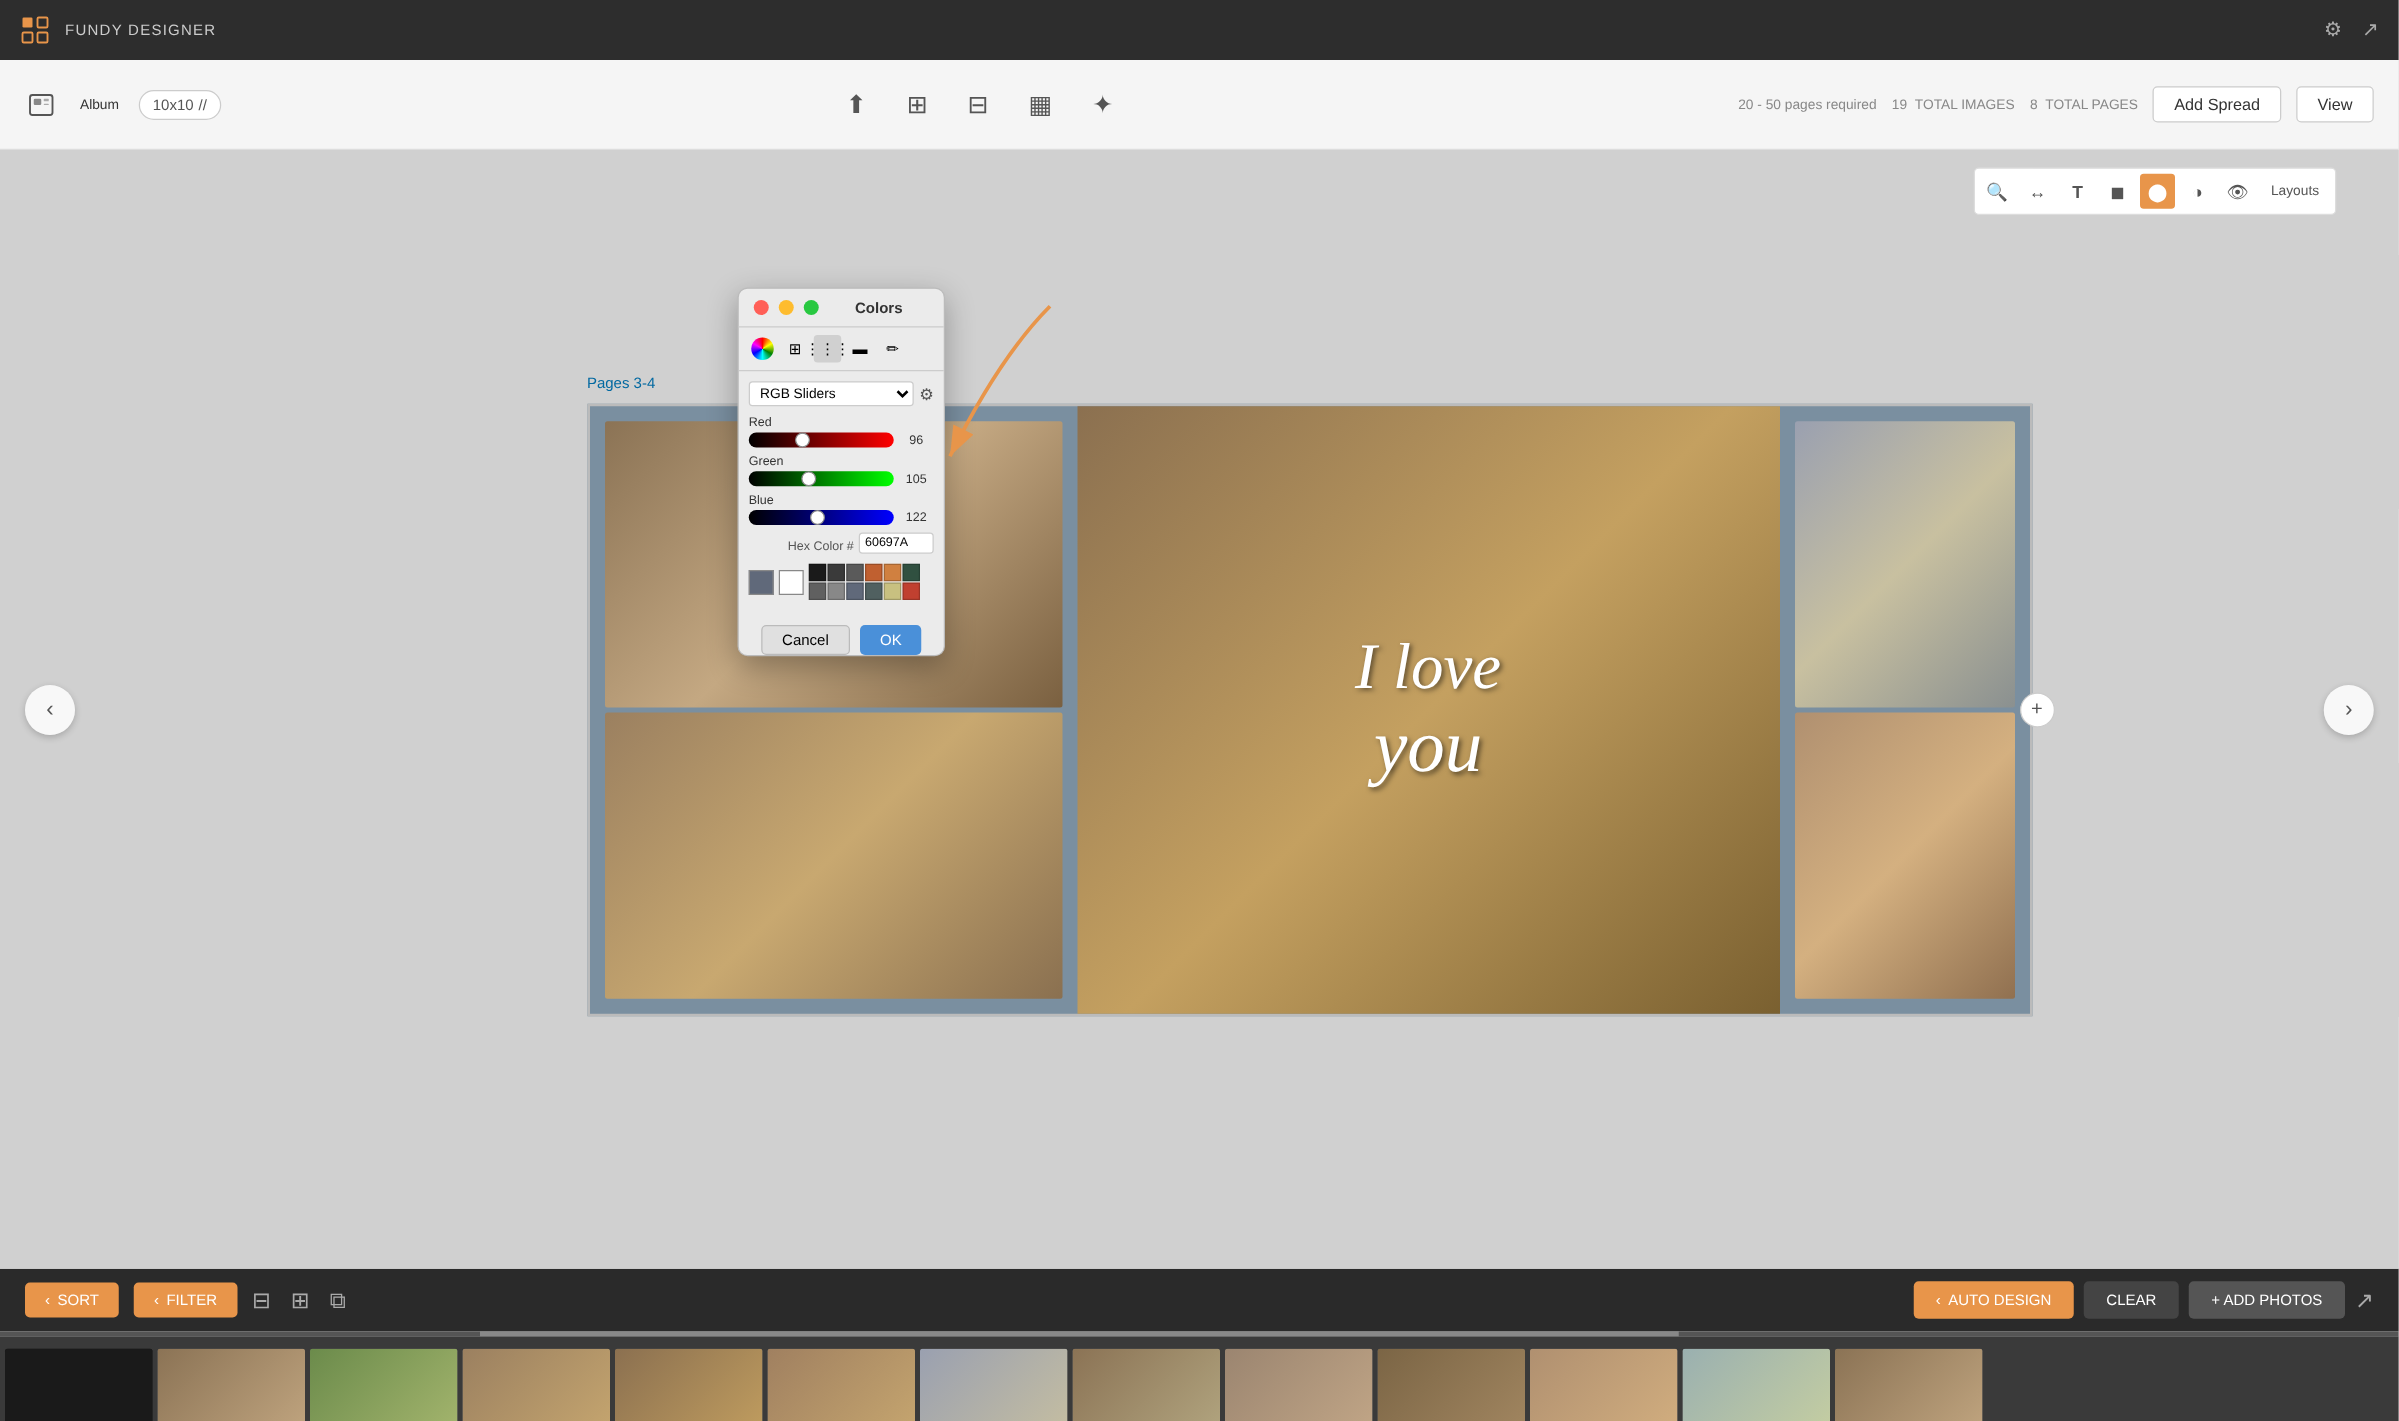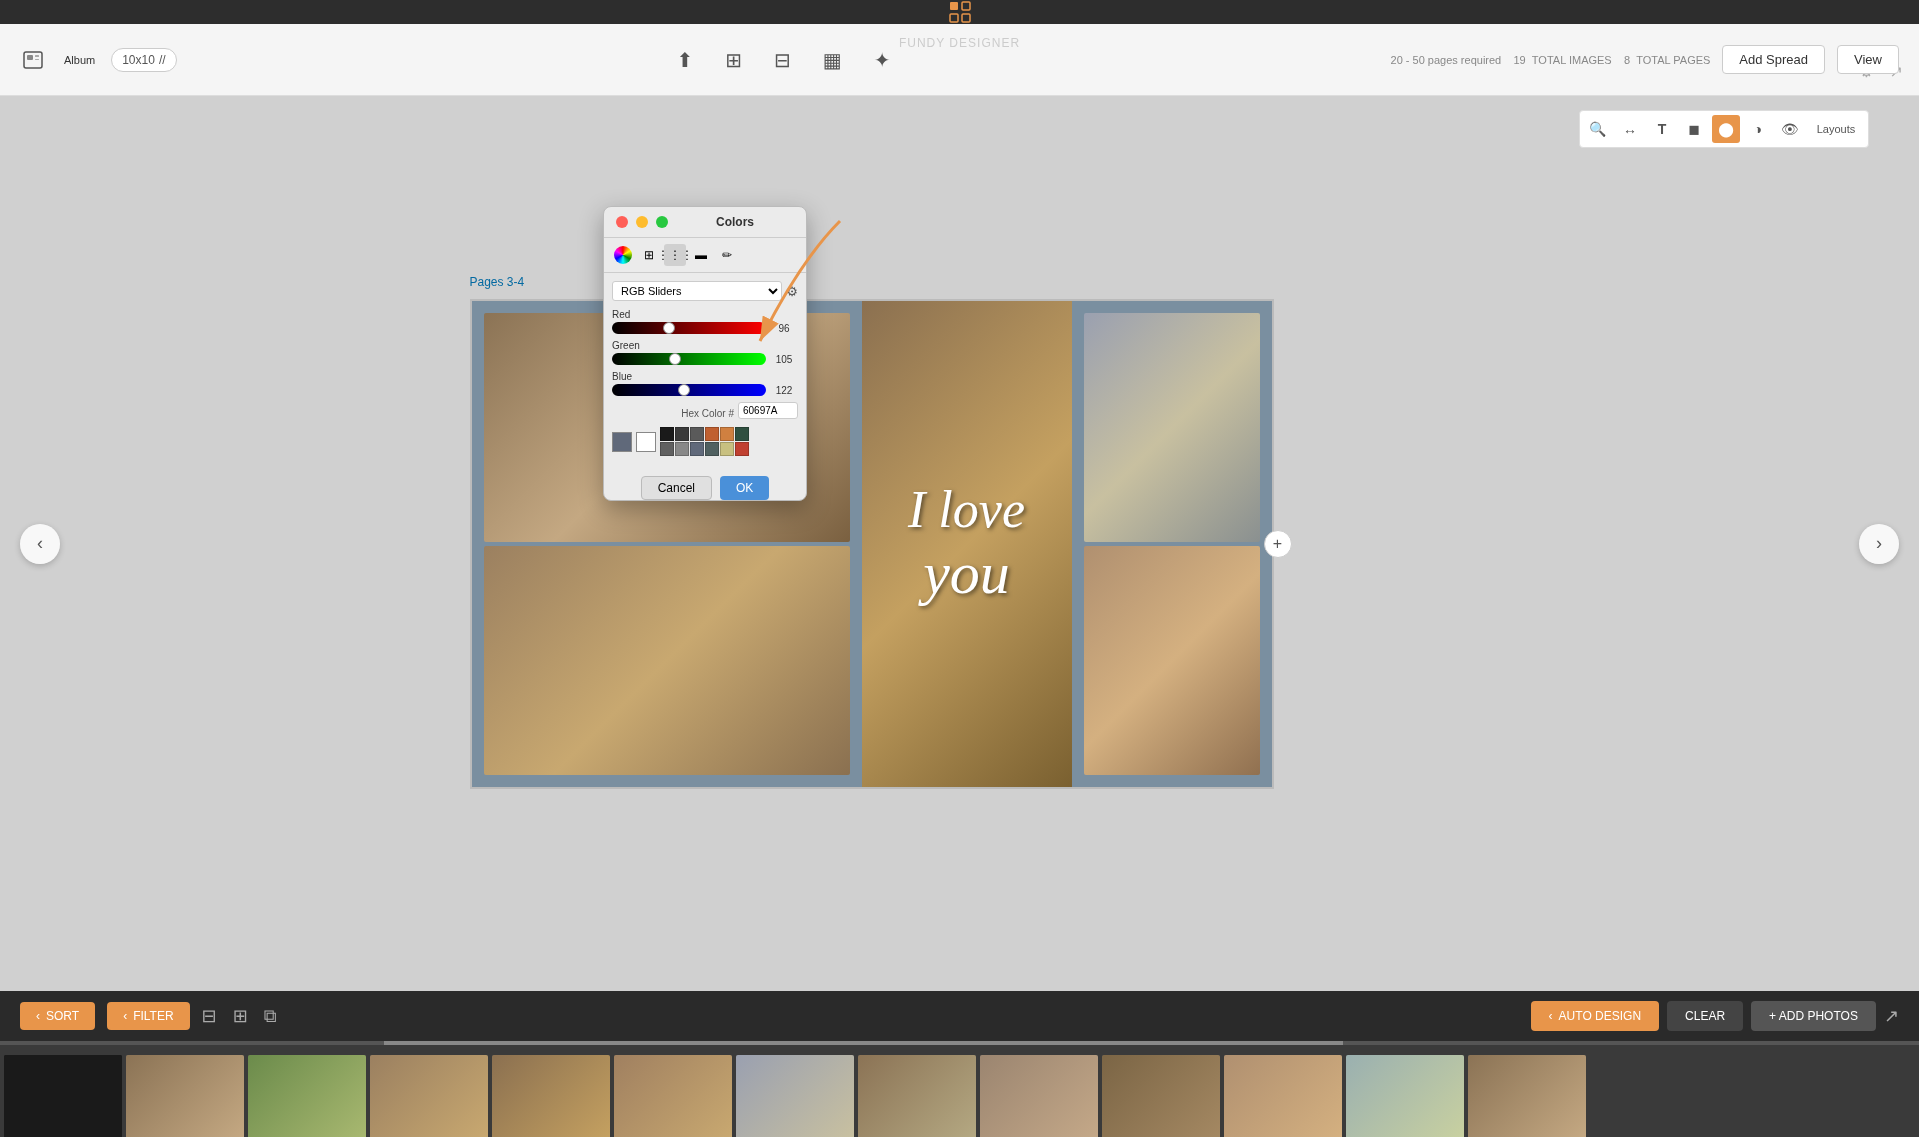--- a/index.html
+++ b/index.html
@@ -1,26 +1,25 @@
 <!DOCTYPE html>
 <html><head>
   <meta charset="utf-8">
   <style>
     * { box-sizing: border-box; margin: 0; padding: 0; }
     body { font-family: -apple-system, BlinkMacSystemFont, 'Segoe UI', sans-serif; background: #e8e8e8; overflow: hidden; width: 1919px; height: 1137px; }
 
     
     .top-bar {
-      height: 24px;
+      height: 48px;
       background: #2d2d2d;
       display: flex;
       align-items: center;
       padding: 0 16px;
       gap: 12px;
-      flex-direction: column;
     }
     .app-logo { width: 24px; height: 24px; }
     .app-title { color: #ccc; font-size: 12px; font-weight: 500; letter-spacing: 1px; }
     .top-bar-right { margin-left: auto; display: flex; gap: 16px; align-items: center; }
     .top-bar-icon { color: #aaa; font-size: 16px; cursor: pointer; }
 
     
     .toolbar {
       height: 72px;
       background: #f5f5f5;
@@ -108,21 +107,21 @@
       height: 490px;
     }
     .pages-label {
       position: absolute;
       top: -24px;
       left: 0;
       font-size: 12px;
       color: #0369a1;
     }
     .spread {
-      width: 804px;
+      width: 1156px;
       height: 490px;
       background: #7a8fa0;
       display: flex;
       position: relative;
       border: 2px solid #bbb;
     }
     .page-left {
       width: 390px;
       height: 100%;
       display: grid;
@@ -215,28 +214,27 @@
       font-size: 14px;
       color: #555;
     }
     .rt-icon.selected { background: #e8954a; color: white; }
 
     
     .color-picker-dialog {
       position: absolute;
       top: 110px;
       left: 590px;
-      width: 204px;
+      width: 166px;
       background: #ebebeb;
       border: 1px solid #bbb;
       border-radius: 8px;
       box-shadow: 0 8px 24px rgba(0,0,0,0.3);
       padding: 0;
       z-index: 100;
-      margin-left: 13px;
     }
     .dialog-titlebar {
       display: flex;
       align-items: center;
       padding: 8px 12px;
       gap: 8px;
       border-bottom: 1px solid #ccc;
     }
     .dialog-btn {
       width: 12px;

